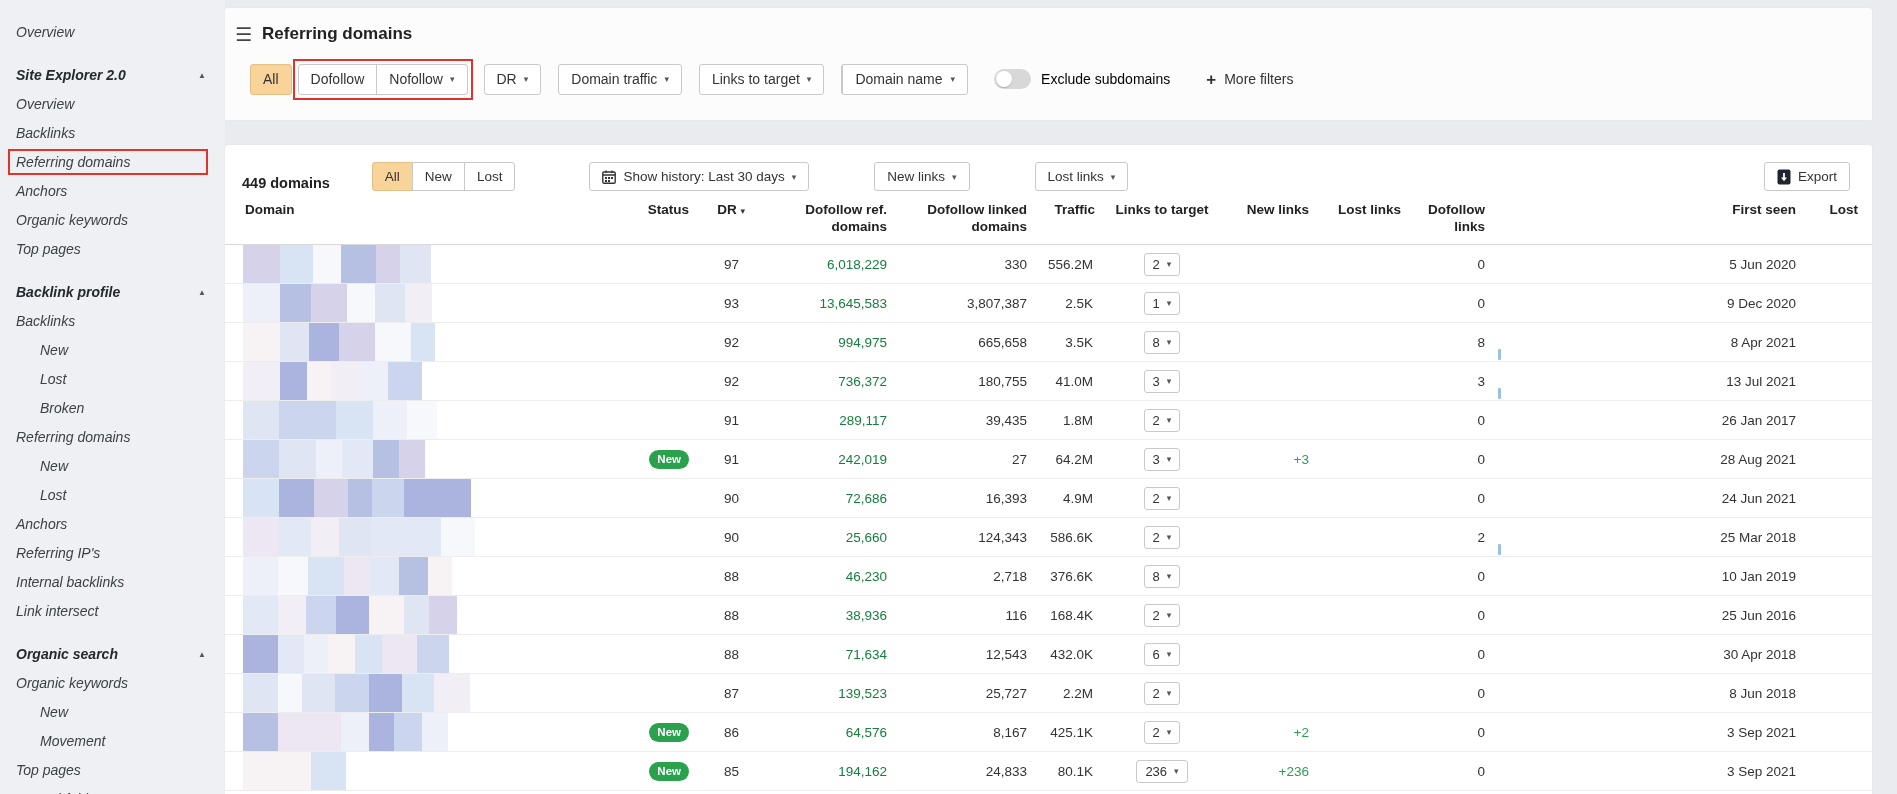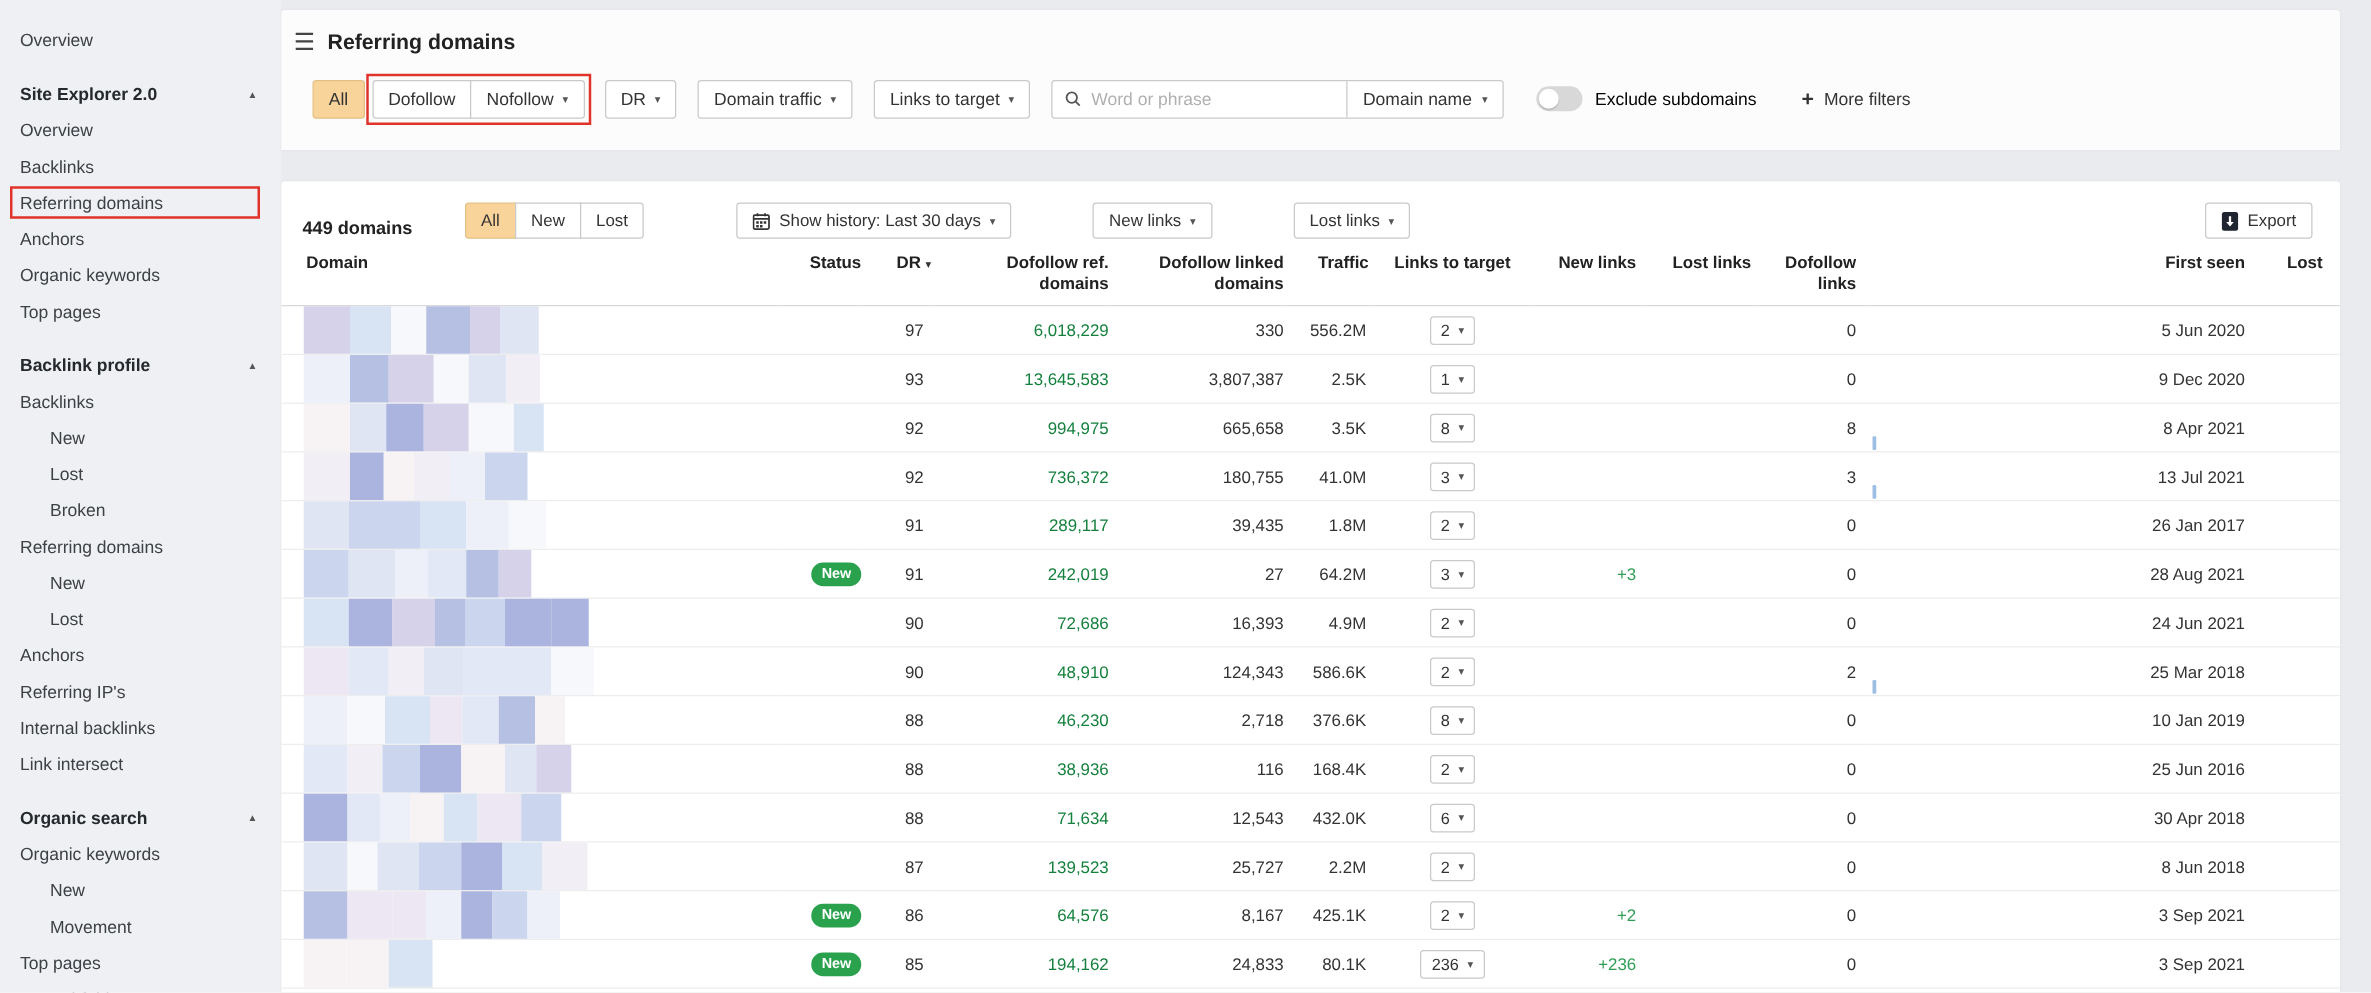--- a/index.html
+++ b/index.html
@@ -2,21 +2,21 @@
 <html><head>
 <meta charset="utf-8">
 <style>
   * { margin:0; padding:0; box-sizing:border-box; }
   html,body { width:1897px; height:794px; overflow:hidden; }
   body { font-family:"Liberation Sans","DejaVu Sans",sans-serif; background:#e9ebee; color:#333; }
   .app { display:flex; width:1897px; height:794px; }
 
   
   .sidebar { width:225px; flex-shrink:0; background:#eef0f3; padding:18px 0 0 16px; font-size:14px; color:#3c4146; overflow:hidden; }
-  .nav-item { height:29px; line-height:29px; position:relative; cursor:pointer; white-space:nowrap; width:196px; }
+  .nav-item { height:29px; line-height:29px; position:relative; cursor:pointer; white-space:nowrap; width:196px;font-style:italic; }
   .nav-item.sub { padding-left:24px; }
   .nav-header { font-weight:bold; color:#24292e; margin-top:14px; }
   .nav-header .collapse-caret { position:absolute; right:6px; top:0; font-size:8px; color:#555; }
   .nav-item.annotated::before { content:""; position:absolute; left:-8px; right:4px; top:1px; bottom:2px; border:2px solid #e0342b; }
 
   
   .main { flex:1; display:flex; flex-direction:column; padding:8px 25px 0 0; }
   .card-top { background:#fcfcfd; border-radius:3px 3px 0 0; box-shadow:0 0 2px rgba(0,0,0,.06); height:112px; padding:12px 0 0 10px; }
   .titlebar { display:flex; align-items:center; gap:10px; padding-left:0; height:28px; }
   .menu-icon { font-size:19px; color:#444; cursor:pointer; line-height:1; }
@@ -131,27 +131,20 @@
           <span>Domain traffic</span>
           <span class="caret">▾</span>
         </button>
         <span class="gap-m"></span>
         <button class="btn">
           <span>Links to target</span>
           <span class="caret">▾</span>
         </button>
         <span class="gap-m"></span>
         <div class="search-group">
-          <div class="search-box">
-            <svg class="search-icon" width="14" height="14" viewBox="0 0 14 14">
-                <circle cx="6" cy="6" r="4.6" fill="none" stroke="#555" stroke-width="1.6"></circle>
-                <line x1="9.5" y1="9.5" x2="13" y2="13" stroke="#555" stroke-width="1.6"></line>
-              </svg>
-            <input type="text" placeholder="Word or phrase" style="">
-          </div>
           <div class="search-mode">
             <span>Domain name</span>
             <span class="caret">▾</span>
           </div>
         </div>
         <span class="gap-l"></span>
         <div class="toggle">
             <div class="knob"></div>
           </div>
         <span class="toggle-label">Exclude subdomains</span>
@@ -435,21 +428,21 @@
                   <div style="width: 32px; background: rgb(226, 232, 245);"></div>
                   <div style="width: 28px; background: rgb(242, 238, 246);"></div>
                   <div style="width: 32px; background: rgb(223, 229, 243);"></div>
                   <div style="width: 37px; background: rgb(226, 232, 245);"></div>
                   <div style="width: 33px; background: rgb(226, 232, 245);"></div>
                   <div style="width: 34px; background: rgb(246, 248, 252);"></div>
                 </div>
               </td>
               <td></td>
               <td><span class="pad">90</span></td>
-              <td><span class="link-blue">48,910</span></td>
+              <td><span class="link-blue">25,660</span></td>
               <td>124,343</td>
               <td><span class="pad">586.6K</span></td>
               <td class="ac"><span class="mini-dd">
                   <span>2</span>
                   <span class="caret">▾</span>
                 </span></td>
               <td style="padding-right: 6px;"></td>
               <td></td>
               <td style="padding-right: 12px;"><span class="dfl-cell">2<span class="spark"></span></span></td>
               <td>25 Mar 2018</td>

